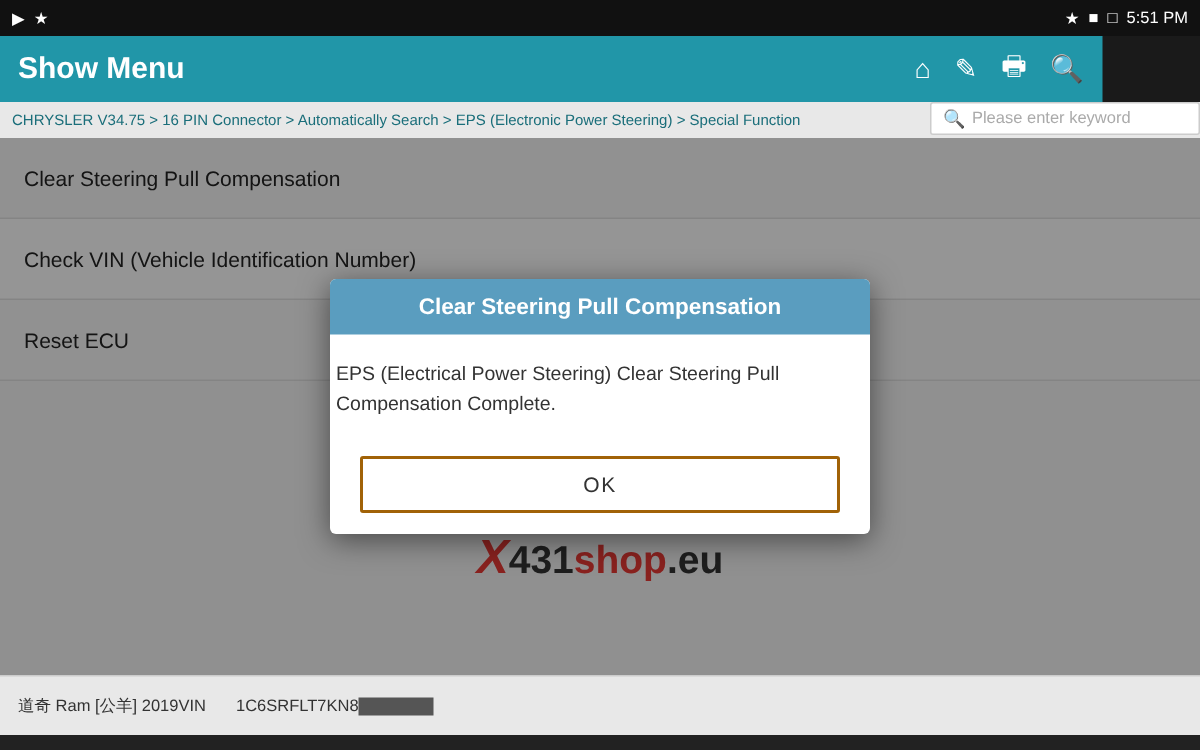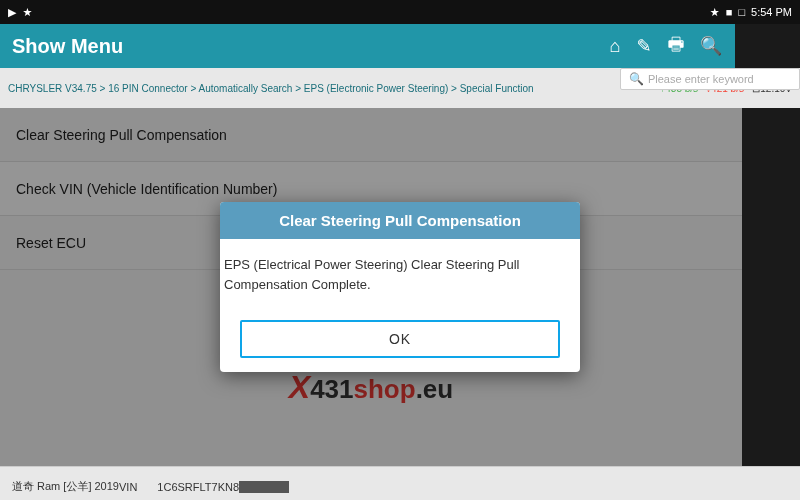--- a/index.html
+++ b/index.html
@@ -58,21 +58,21 @@
     }
     .top-icon {
       color: #fff;
       font-size: 18px;
       cursor: pointer;
     }
 
     
     #breadcrumb-bar {
       width: 800px;
-      height: 40px;
+      height: 24px;
       background: #e8e8e8;
       display: flex;
       align-items: center;
       padding: 0 8px;
       font-size: 10px;
       color: #333;
       justify-content: space-between;
     }
     .breadcrumb-text {
       color: #1a6e7a;
@@ -105,21 +105,21 @@
       color: #999;
       height: 22px;
       display: flex;
       align-items: center;
       width: 180px;
       border-radius: 2px;
     }
 
     
     #main-content {
-      width: 742px;
+      width: 800px;
       height: 358px;
       background: #f0f0f0;
       position: relative;
       overflow: hidden;
     }
 
     
     .menu-item {
       height: 54px;
       border-bottom: 1px solid #ddd;
@@ -169,21 +169,21 @@
     }
     #dialog-footer {
       padding: 10px 20px 14px;
       display: flex;
       justify-content: center;
     }
     #ok-button {
       width: 100%;
       height: 38px;
       background: #fff;
-      border: 2px solid #0ea5e9;
+      border: 2px solid #a16207;
       border-radius: 2px;
       font-size: 14px;
       color: #333;
       cursor: pointer;
       letter-spacing: 1px;
     }
 
     
     #watermark {
       position: absolute;
@@ -250,21 +250,21 @@
 
 <div id="status-bar">
   <div class="status-left">
     <span>▶</span>
     <span>★</span>
   </div>
   <div class="status-right">
     <span>★</span>
     <span>■</span>
     <span>□</span>
-    <span>5:54 PM</span>
+    <span>5:51 PM</span>
   </div>
 </div>
 
 <div id="top-bar">
   <span class="title">Show Menu</span>
   <div class="top-icons">
     <span class="top-icon">⌂</span>
     <span class="top-icon">✎</span>
     <span class="top-icon">🖶</span>
     <span class="top-icon">🔍</span>

